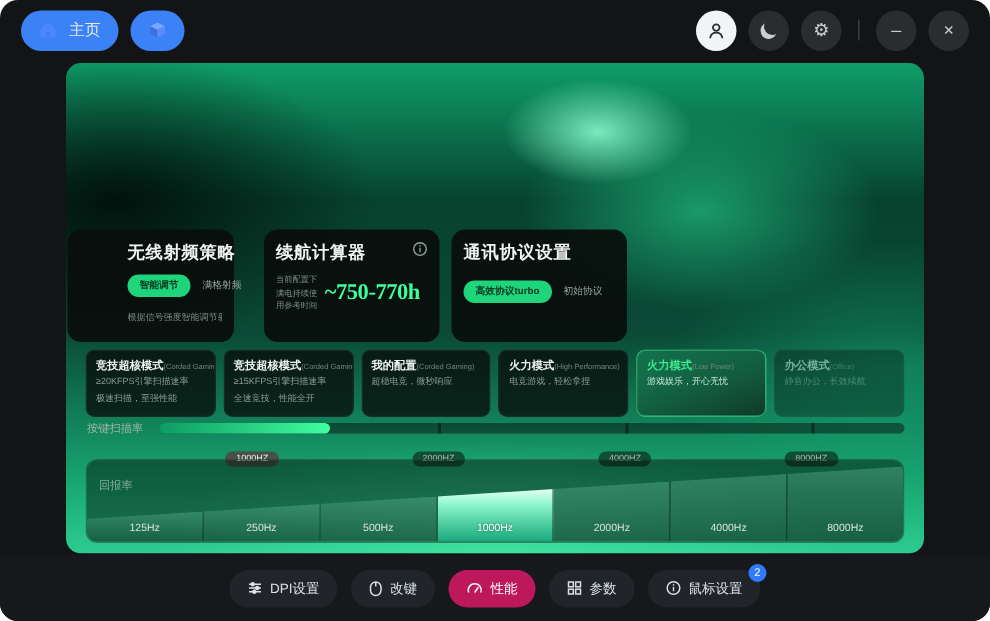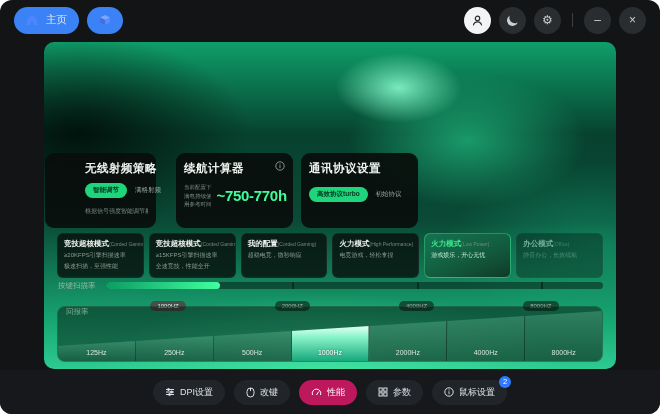--- a/index.html
+++ b/index.html
@@ -33,21 +33,21 @@
   .card-battery { left:132px; width:117px; }
   .card-protocol { left:257px; width:117px; }
   .card-title { font-size:11.5px; font-weight:bold; letter-spacing:.5px; white-space:nowrap; }
   .pill-row { display:flex; align-items:center; margin-top:7px; gap:8px; }
   .pill-green { background:#1ed57c; color:#07351f; font-size:6.5px; font-weight:bold; padding:3px 8px; border-radius:9px; white-space:nowrap; cursor:pointer; }
   .pill-ghost { color:#98a49d; font-size:6.5px; white-space:nowrap; cursor:pointer; }
   .card-desc { margin-top:9px; font-size:6px; color:#7f8f86; white-space:nowrap; overflow:hidden; }
   .card-head { display:flex; align-items:flex-start; justify-content:space-between; }
   .batt-body { display:flex; align-items:center; margin-top:7px; }
   .batt-notes { font-size:5.5px; color:#7e8d85; line-height:1.55; white-space:nowrap; }
-  .batt-value { font-size:15px; font-weight:bold; color:#3fff9c; margin-left:5px; letter-spacing:-.3px; white-space:nowrap; }
+  .batt-value { font-size:15px; font-weight:bold; color:#3fff9c; margin-left:5px; letter-spacing:-.3px; white-space:nowrap;font-family:Liberation Serif, serif; }
 
   
   .modes { position:absolute; left:13px; top:191px; width:546px; height:45px; display:flex; gap:5px; }
   .mode { flex:1; border-radius:6px; background:rgba(8,14,11,0.8); border:1px solid rgba(255,255,255,0.05); padding:5px 6px; overflow:hidden; cursor:pointer; }
   .mode-title { font-size:7.5px; font-weight:bold; color:#eef3ef; white-space:nowrap; }
   .mode-tag { font-size:5px; font-weight:normal; color:#76857c; }
   .mode-desc { font-size:6px; color:#8c9c92; line-height:1.5; margin-top:2px; white-space:nowrap; }
   .mode.selected { background:linear-gradient(160deg, rgba(46,224,139,0.22), rgba(16,46,32,0.88)); border:1px solid rgba(70,230,150,0.5); }
   .mode.selected .mode-title { color:#3fe88f; }
   .mode.selected .mode-desc { color:#c9e8d6; }
@@ -58,21 +58,21 @@
   .scan-track { position:absolute; left:62px; top:240px; width:497px; height:7px; border-radius:3.5px; background:rgba(4,8,6,0.45); cursor:pointer; }
   .scan-fill { position:absolute; left:0; top:0; bottom:0; width:23%; border-radius:3.5px; background:linear-gradient(90deg,#0c9c62,#41ff9f); }
   .scan-tick { position:absolute; top:0; bottom:0; width:2px; background:rgba(10,20,15,0.55); }
   .scan-chips { position:absolute; left:62px; top:252px; width:497px; display:flex; }
   .scan-cell { flex:1; text-align:center; }
   .chip { display:inline-block; font-size:6px; padding:2px 7px; border-radius:7px; background:rgba(10,16,12,0.55); color:#aebbb3; cursor:pointer; }
   .chip.current { background:#465049; color:#eef5f0; }
 
   
   .poll { position:absolute; left:13px; top:264px; width:546px; height:56px; border-radius:8px; background:rgba(4,9,7,0.45); border:1px solid rgba(130,220,180,0.12); overflow:hidden; }
-  .poll-label { position:absolute; top:0; left:8px; font-size:7.5px; color:#7fae97;text-align:center; }
+  .poll-label { position:absolute; top:12px; left:8px; font-size:7.5px; color:#7fae97;text-align:center; }
   .poll-bars { position:absolute; left:0; right:0; bottom:0; display:flex; align-items:flex-end; }
   .seg { flex:1; position:relative; background:linear-gradient(180deg, rgba(125,215,175,0.30), rgba(18,36,28,0.22)); border-right:1px solid rgba(0,0,0,0.35); clip-path:polygon(0 5px, 100% 0, 100% 100%, 0 100%); cursor:pointer; }
   .seg:last-child { border-right:none; }
   .h1{height:20px}.h2{height:25px}.h3{height:30px}.h4{height:35px}.h5{height:40px}.h6{height:45px}.h7{height:50px}
   .seg.selected { background:linear-gradient(180deg,#e6fff4 0%, #8cf5cc 30%, #17a87b 100%); }
   .seg-label { position:absolute; bottom:5px; width:100%; text-align:center; font-size:7px; color:#d5e3db; }
   .seg.selected .seg-label { color:#ffffff; text-shadow:0 0 2px rgba(0,60,40,.6); }
 
   
   .footer { position:absolute; left:0; right:0; bottom:0; height:44px; background:#16181b; display:flex; align-items:center; justify-content:center; gap:9px; }

